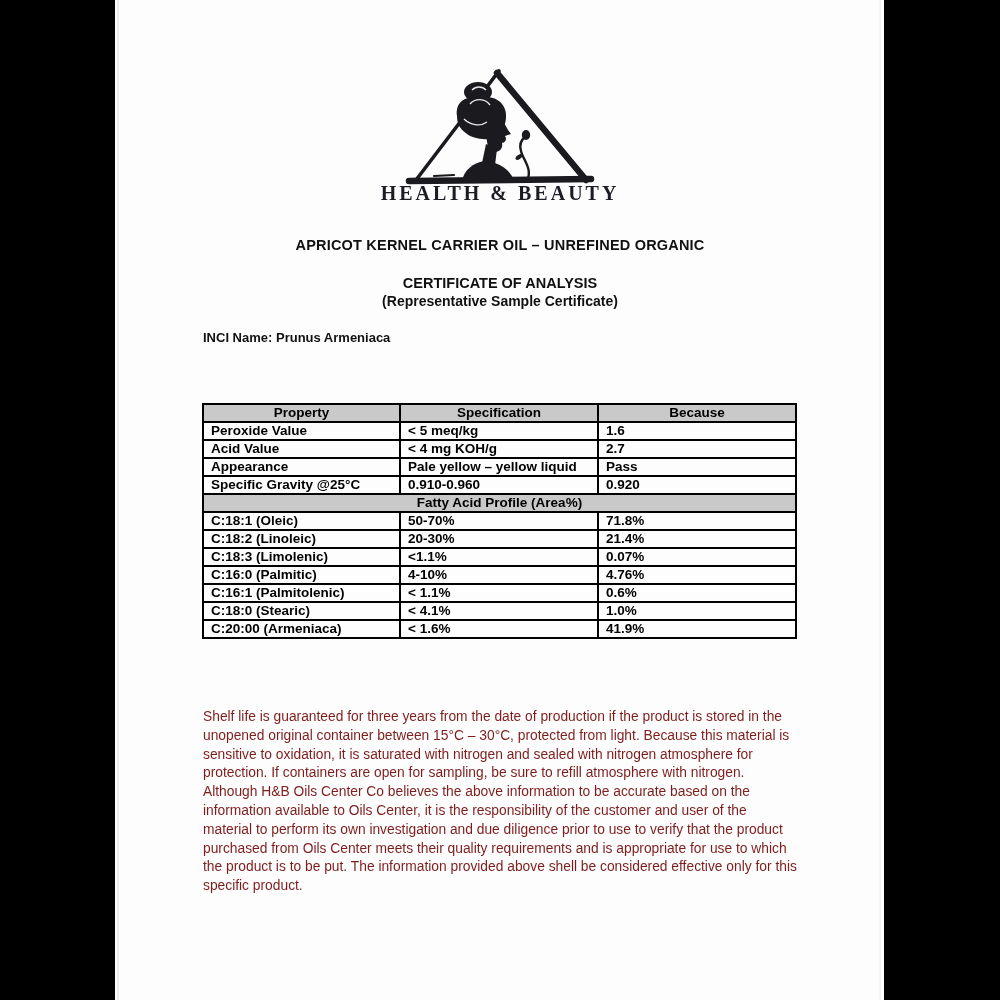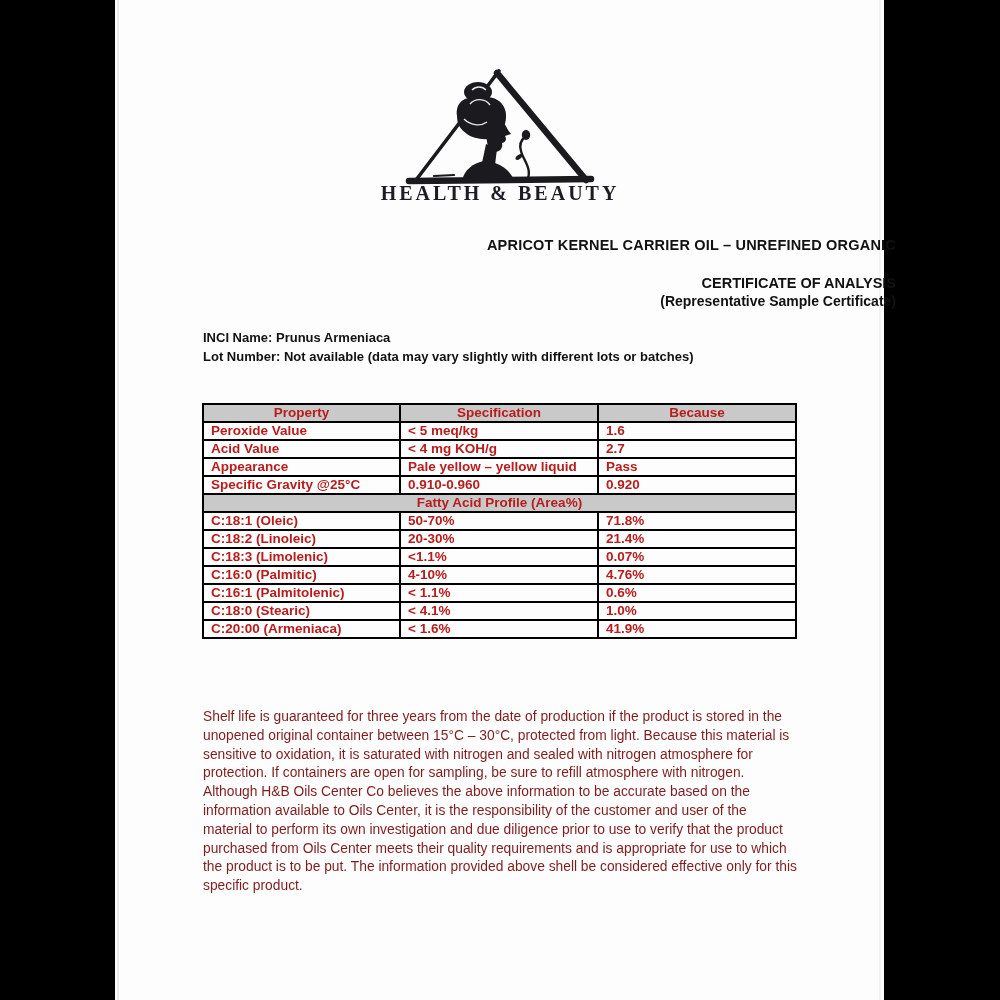--- a/index.html
+++ b/index.html
@@ -23,33 +23,33 @@
     position:absolute; top:64px; left:115px; width:770px;
     display:flex; flex-direction:column; align-items:center;
   }
   .logo-svg { display:block; }
   .brand {
     font-family:"Liberation Serif", serif;
     font-weight:bold; font-size:20px; letter-spacing:3px;
     color:#1c1c24; margin-top:-4px; white-space:nowrap;
   }
 
-  .center-line { position:absolute; left:126px; width:770px; text-align:right; }
+  .center-line { position:absolute; left:115px; width:770px; text-align:center; }
   .doc-title     { top:237px; font-weight:bold; font-size:14.5px; letter-spacing:0.2px; }
   .cert-title    { top:275px; font-weight:bold; font-size:14.5px; }
   .cert-subtitle { top:293px; font-weight:bold; font-size:14px; }
 
   .meta-line { position:absolute; left:203px; font-weight:bold; font-size:13px; white-space:nowrap; }
   .meta-inci { top:330px; }
   .meta-lot  { top:349px; }
 
   table.coa {
     position:absolute; top:403px; left:202px; width:593px;
     border-collapse:collapse; table-layout:fixed;
-    font-size:13.5px; color:#b91c1c;
+    font-size:13.5px; color:#000000;
   }
   table.coa th, table.coa td {
     border:2px solid #000;
     height:17px; line-height:16px;
     padding:0 7px; overflow:hidden; white-space:nowrap;
   }
   table.coa th {
     background:#c9c9c9; font-weight:bold; text-align:center; font-size:13.5px;
   }
   table.coa td { text-align:left; font-weight:bold; }
@@ -111,21 +111,20 @@
   </div>
 
   <div class="center-line doc-title">APRICOT KERNEL CARRIER OIL – UNREFINED ORGANIC</div>
 
   <div class="center-line cert-title">CERTIFICATE OF ANALYSIS</div>
 
   <div class="center-line cert-subtitle">(Representative Sample Certificate)</div>
 
   <div class="meta-line meta-inci">INCI Name: Prunus Armeniaca</div>
 
-  <div class="meta-line meta-lot">Lot Number: Not available (data may vary slightly with different lots or batches)</div>
 
   <table class="coa">
     <colgroup>
         <col style="width:197px">
         <col style="width:198px">
         <col style="width:198px">
       </colgroup>
     <thead>
       <tr>
         <th>Property</th>

